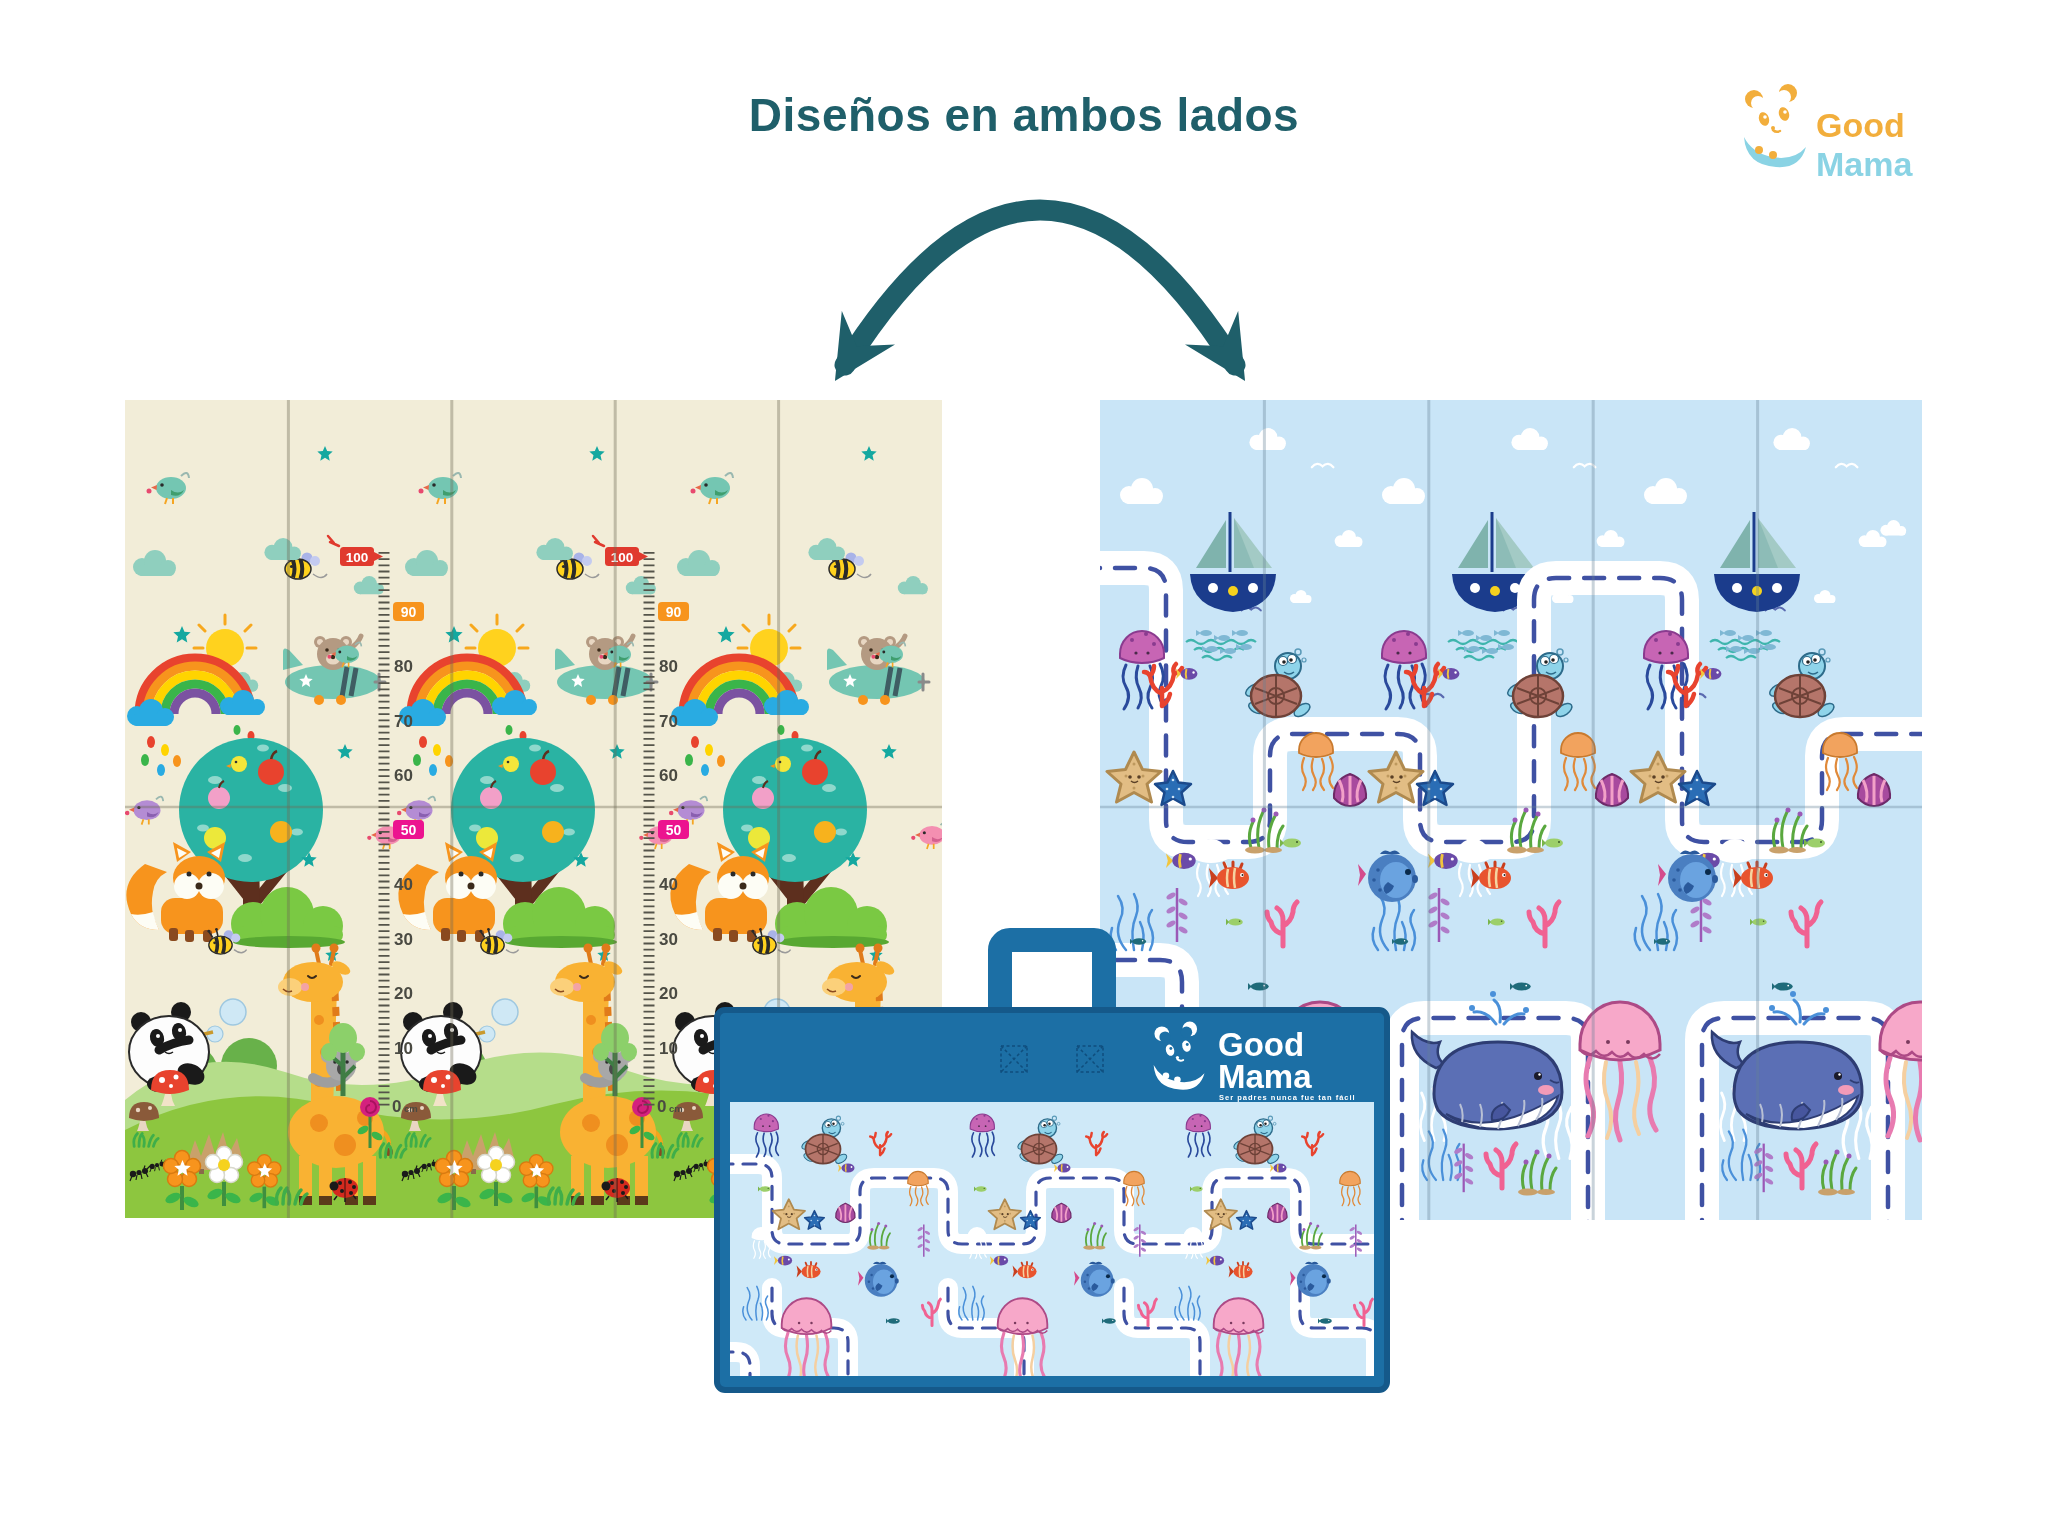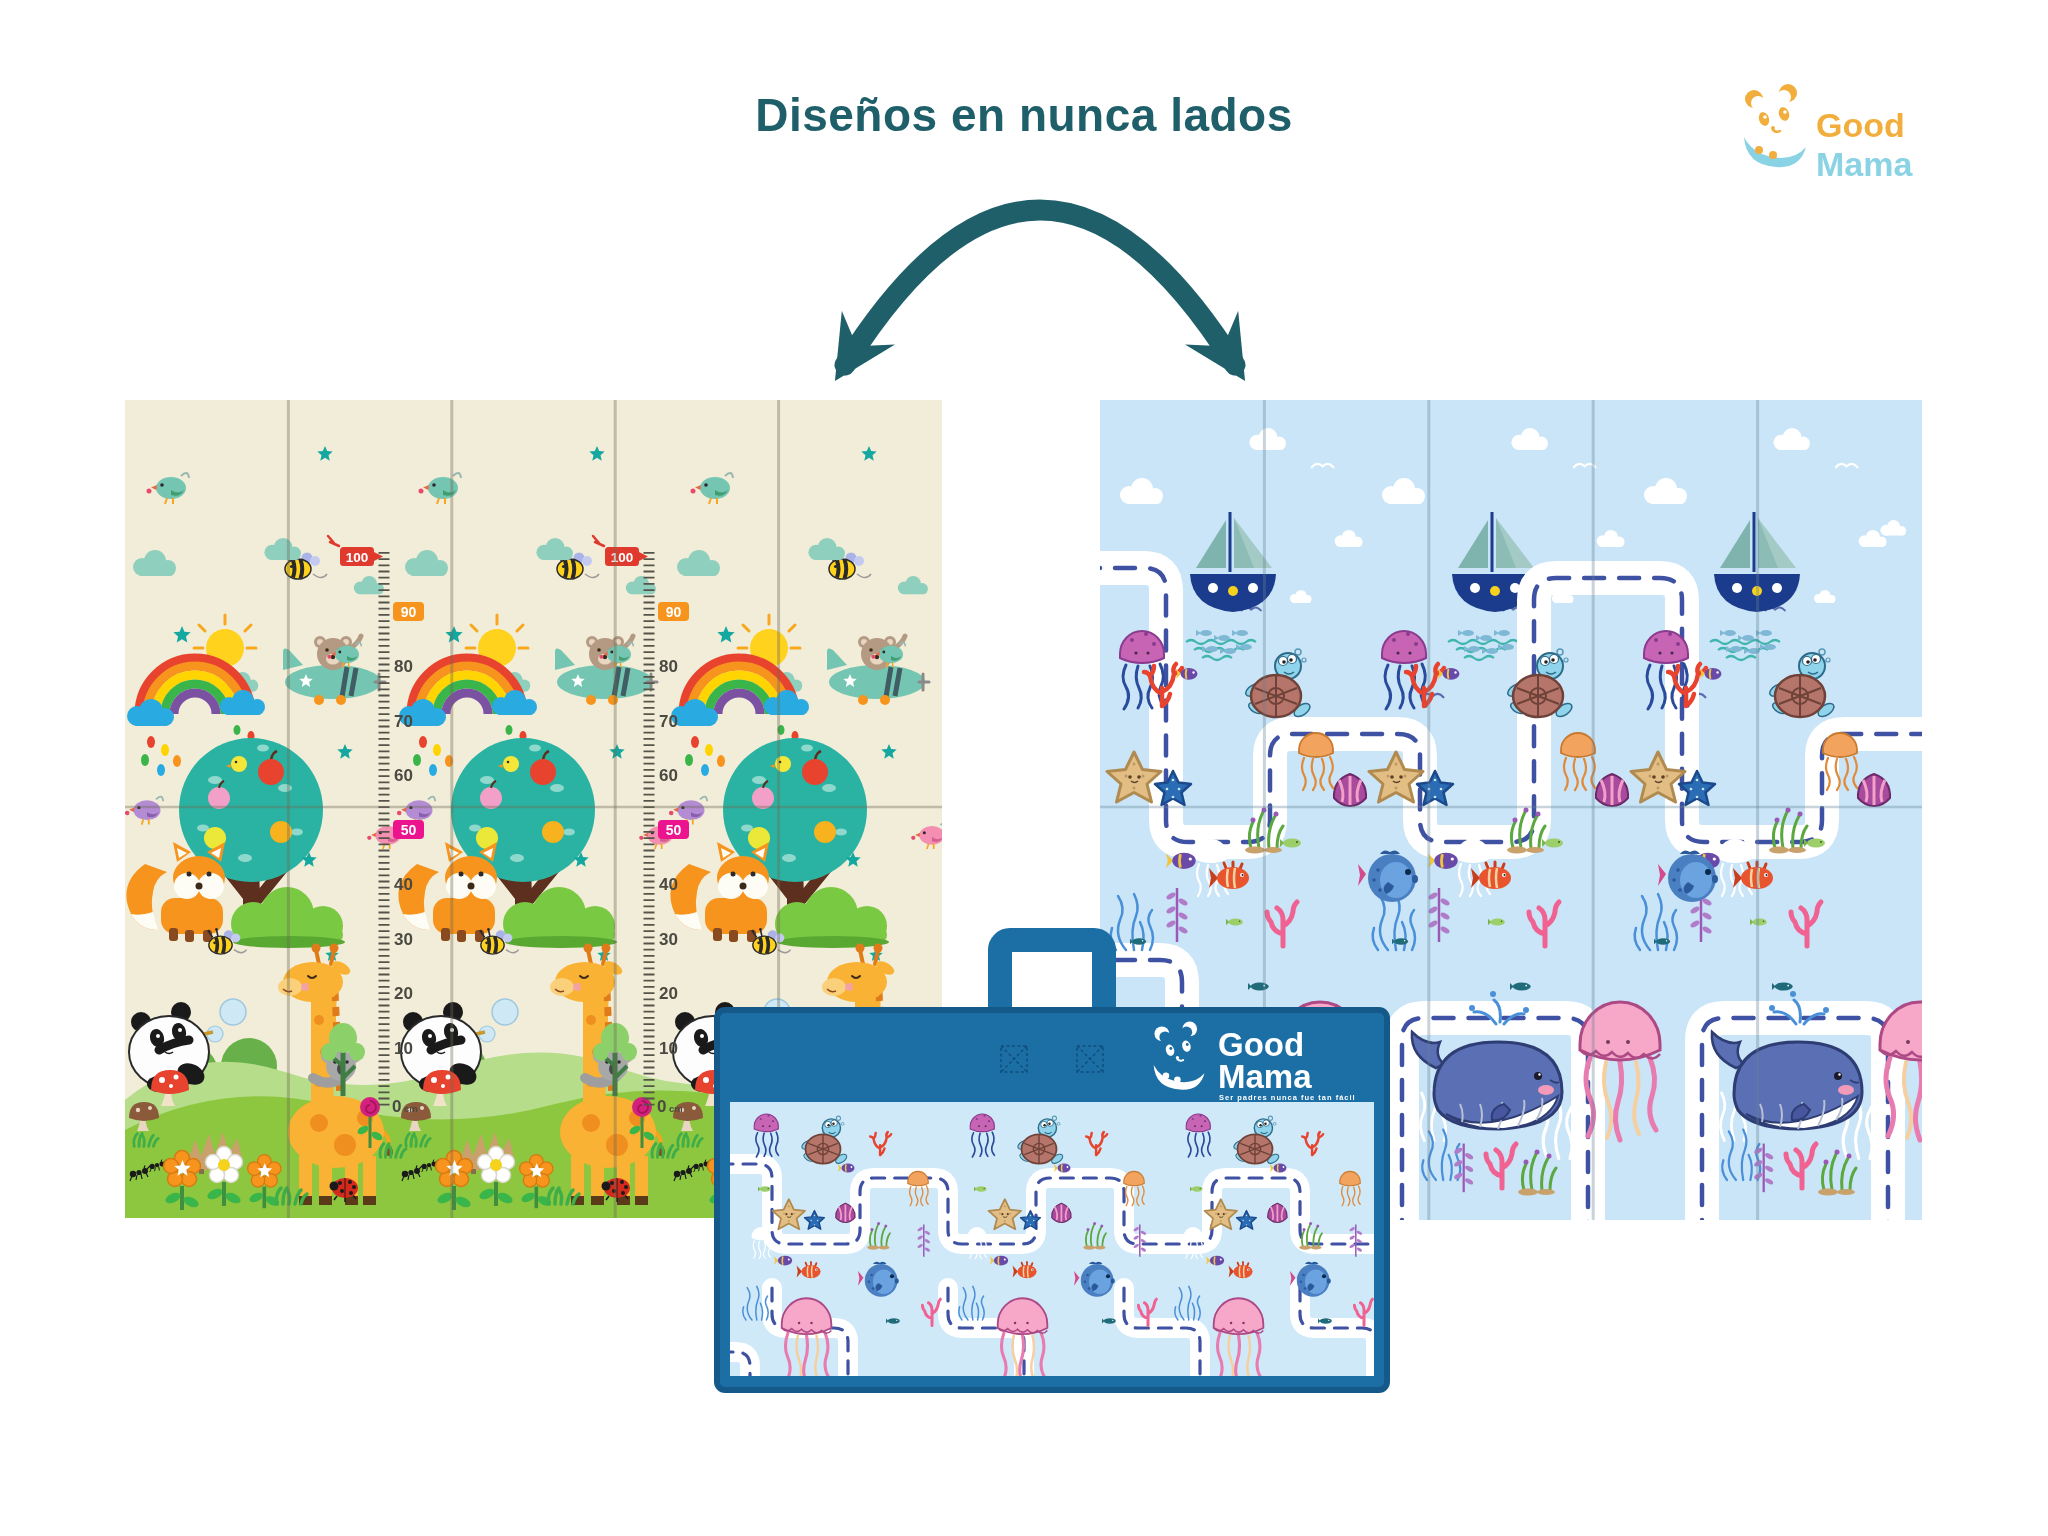--- a/index.html
+++ b/index.html
@@ -609,21 +609,21 @@
     <use href="#d-fishO" transform="translate(58,160) scale(.6)"></use>
     <use href="#d-puffer" transform="translate(120,158) scale(.68)"></use>
     <use href="#d-weedB" transform="translate(2,182) scale(.6)"></use>
     <use href="#d-coralP" transform="translate(182,196) scale(.6)"></use>
     <use href="#d-jellyPk" transform="translate(40,190) scale(.62)"></use>
     <use href="#d-fishN" transform="translate(148,216) scale(.6)"></use>
   </g>
 </defs>
 </svg>
 
-<h1 id="page-title" class="abs" style="color:#1f5f6a">Diseños en nunca lados</h1>
+<h1 id="page-title" class="abs" style="color:#1f5f6a">Diseños en ambos lados</h1>
 
 <svg class="abs" style="left:1740px;top:75px" width="200" height="115" viewBox="0 0 200 115">
   <use href="#d-plogo" transform="translate(2,12)" style="--pc:#f2ae3c;--sc:#8ad3e4;--bg:#ffffff"></use>
   <text x="76" y="62" font-size="34" font-weight="bold" fill="#f2ae3c">Good</text>
   <text x="76" y="101" font-size="34" font-weight="bold" fill="#8ad3e4">Mama</text>
 </svg>
 
 <svg class="abs" style="left:805px;top:40px" width="470" height="360" viewBox="0 0 470 360">
   <defs>
     <marker id="ah" viewBox="0 0 10 10" refX="7" refY="5" markerWidth="3" markerHeight="3" orient="auto-start-reverse">

